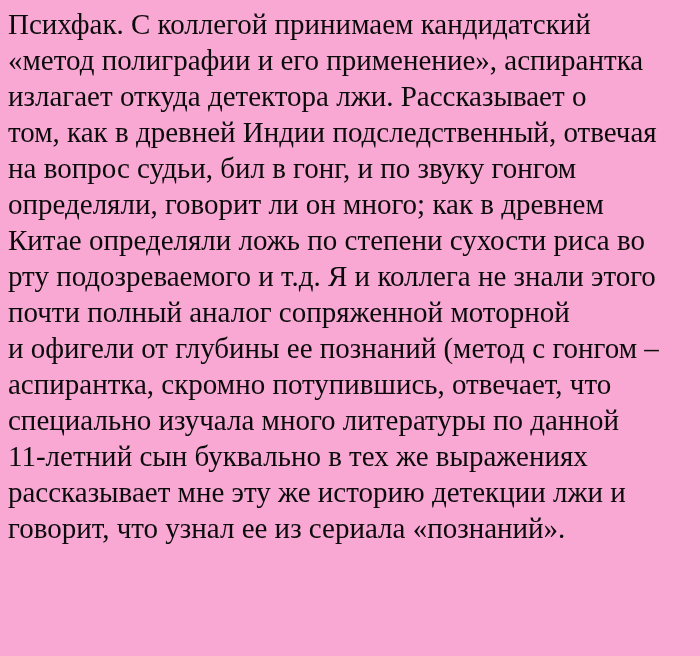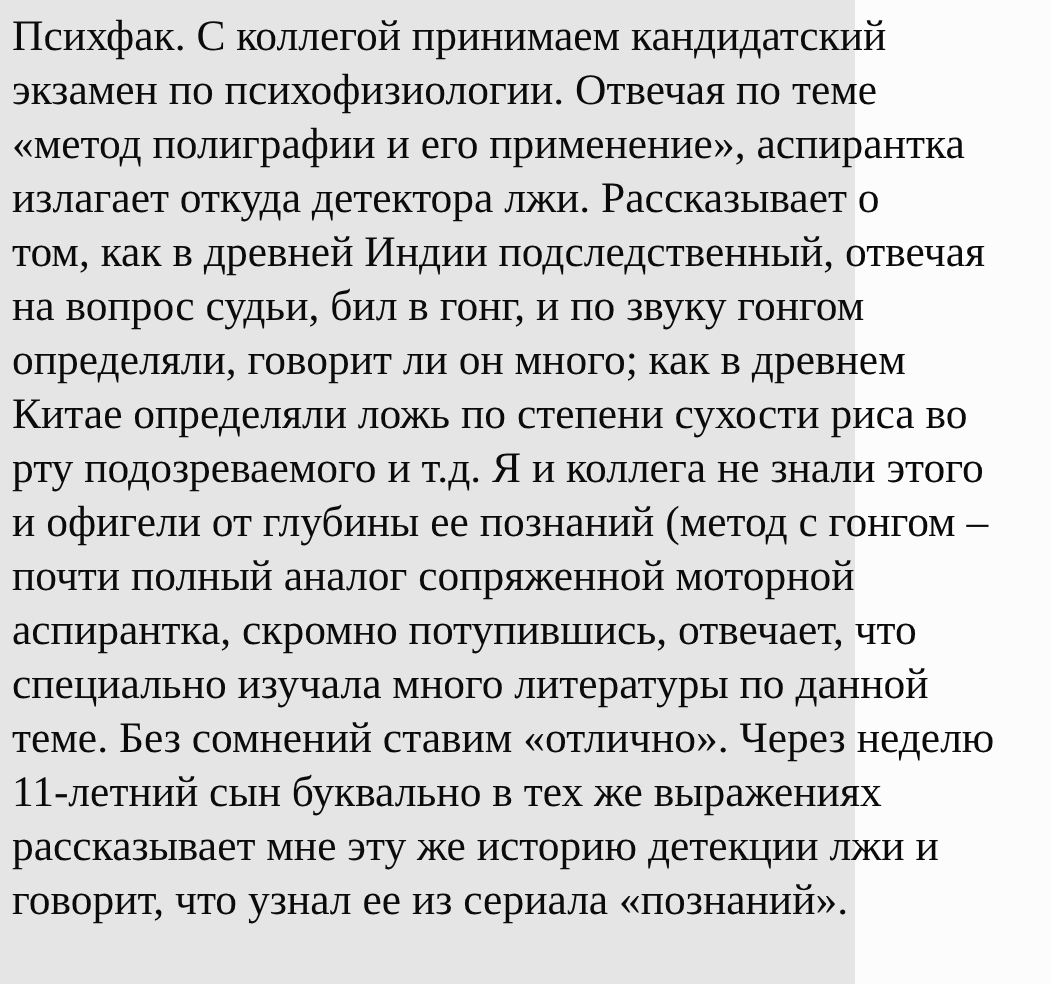--- a/index.html
+++ b/index.html
@@ -8,48 +8,46 @@
   }
   body {
     width: 700px;
     height: 656px;
     background: #fcfcfc;
     overflow: hidden;
     font-family: "Liberation Serif", "DejaVu Serif", serif;
   }
   .text-document {
     box-sizing: border-box;
-    width: 570px;
+    width: 700px;
     height: 656px;
     padding: 6px 4px 0 8px;
-    background: #e5e5e5;
+    background: #f9a8d4;
   }
   .text-line {
     font-size: 29px;
     line-height: 36px;
     color: #0b0b0b;
     white-space: nowrap;
     letter-spacing: 0px;
     font-weight: 400;
   }
 </style>
 </head>
 <body>
 
 <div class="text-document">
   <div class="text-line">Психфак. С коллегой принимаем кандидатский</div>
-  <div class="text-line">экзамен по психофизиологии. Отвечая по теме</div>
   <div class="text-line">«метод полиграфии и его применение», аспирантка</div>
   <div class="text-line">излагает откуда детектора лжи. Рассказывает о</div>
   <div class="text-line">том, как в древней Индии подследственный, отвечая</div>
   <div class="text-line">на вопрос судьи, бил в гонг, и по звуку гонгом</div>
   <div class="text-line">определяли, говорит ли он много; как в древнем</div>
   <div class="text-line">Китае определяли ложь по степени сухости риса во</div>
   <div class="text-line">рту подозреваемого и т.д. Я и коллега не знали этого</div>
+  <div class="text-line">почти полный аналог сопряженной моторной</div>
   <div class="text-line">и офигели от глубины ее познаний (метод с гонгом –</div>
-  <div class="text-line">почти полный аналог сопряженной моторной</div>
   <div class="text-line">аспирантка, скромно потупившись, отвечает, что</div>
   <div class="text-line">специально изучала много литературы по данной</div>
-  <div class="text-line">теме. Без сомнений ставим «отлично». Через неделю</div>
   <div class="text-line">11-летний сын буквально в тех же выражениях</div>
   <div class="text-line">рассказывает мне эту же историю детекции лжи и</div>
   <div class="text-line">говорит, что узнал ее из сериала «познаний».</div>
 </div>
 
 </body></html>

